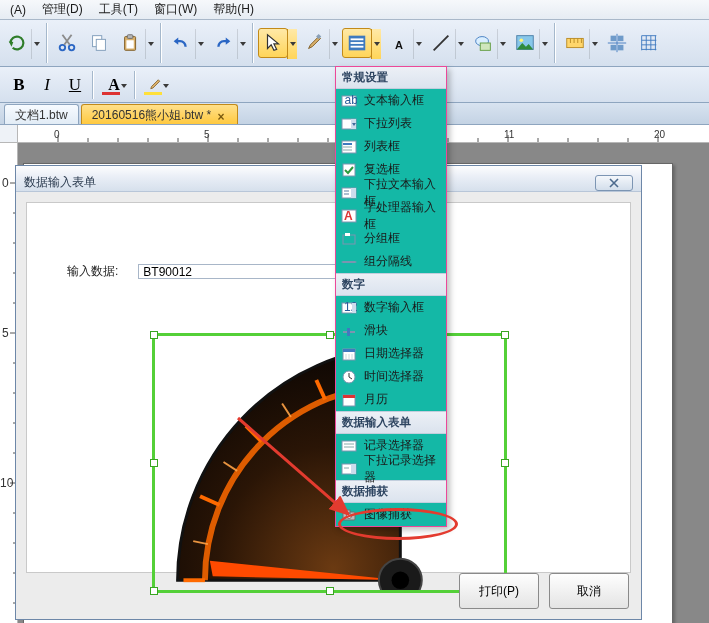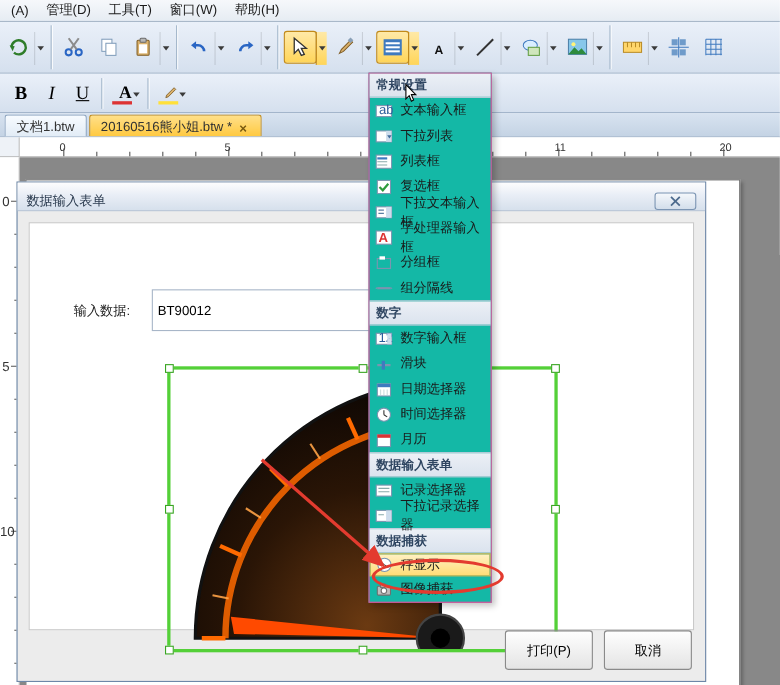--- a/index.html
+++ b/index.html
@@ -37,21 +37,21 @@
 .page{position:absolute;top:20px;left:5px;width:650px;height:472px;background:#fff;border:1px solid #666;box-shadow:2px 2px 3px rgba(0,0,0,.25)}
 
 .dialog{position:absolute;top:165px;left:15px;width:627px;height:455px;background:#ececec;border:1px solid #6d87a8}
 .dialog .titlebar{height:26px;background:linear-gradient(#fdfdfe,#e9eef6 45%,#d6e0ec);border-bottom:1px solid #b8c6d8;display:flex;align-items:flex-end;padding:0 8px;color:#2a3a4e;font-size:12px}
 .dialog .titlebar .closebtn{margin-left:auto;width:38px;height:16px;border:1px solid #7c95b3;border-radius:3px;background:linear-gradient(#f4f7fb,#d3deeb);display:flex;align-items:center;justify-content:center}
 .dialog .titlebar .closebtn svg{width:10px;height:10px}
 .dialog .body{position:absolute;top:26px;left:0;right:0;bottom:0;padding:10px}
 .dialog .inner{position:absolute;top:10px;left:10px;right:10px;bottom:46px;border:1px solid #c9c9c9;background:#fff}
 .formrow{position:absolute;top:60px;left:40px;display:flex;align-items:center;gap:20px}
 .formrow label{color:#222}
-.formrow input{width:232px;height:38px;border:1px solid #a8b6c8;padding:1px 4px;font-size:12px;background:#fff}
+.formrow input{width:232px;height:15px;border:1px solid #a8b6c8;padding:1px 4px;font-size:12px;background:#fff}
 
 .shape-sel{position:absolute;top:130px;left:125px;width:355px;height:260px;border:3px solid #54d038}
 .shape-sel .h{position:absolute;width:8px;height:8px;background:#fff;border:1px solid #39a522}
 .h.tl{top:-5px;left:-5px}.h.tr{top:-5px;right:-5px}.h.bl{bottom:-5px;left:-5px}.h.br{bottom:-5px;right:-5px}
 .h.tm{top:-5px;left:calc(50% - 4px)}.h.bm{bottom:-5px;left:calc(50% - 4px)}
 .h.ml{left:-5px;top:calc(50% - 4px)}.h.mr{right:-5px;top:calc(50% - 4px)}
 .gauge{position:absolute;top:0;left:0;width:100%;height:100%}
 
 .dropdown{position:absolute;top:66px;left:335px;width:112px;background:#14b8a6;border:1px solid #ec4899;box-shadow:3px 3px 6px rgba(0,0,0,.25);z-index:50}
 .dropdown .grp{background:linear-gradient(#ecf0f6,#dbe3ee);border-top:1px solid #c2cedd;border-bottom:1px solid #c2cedd;padding:3px 6px;font-weight:600;color:#2e4561;font-size:11.5px}
@@ -532,34 +532,20 @@
         <span class="ic">
           <svg width="16" height="14">
             <rect x="1" y="2" width="14" height="10" fill="#fff" stroke="#7c94b0"></rect>
             <rect x="10" y="2" width="5" height="10" fill="#cddcec"></rect>
             <line x1="3" y1="6" x2="8" y2="6" stroke="#8aa"></line>
           </svg>
         </span>
         <span>下拉记录选择器</span>
       </div>
     <div class="grp">数据捕获</div>
-    <div class="mi hl">
-        <span class="ic">
-          <svg width="15" height="15">
-            <circle cx="7.5" cy="7.5" r="6" fill="#fff" stroke="#7c94b0"></circle>
-            <line x1="7.5" y1="7.5" x2="4" y2="5" stroke="#333"></line>
-            <line x1="7.5" y1="7.5" x2="11" y2="10" stroke="#333"></line>
-          </svg>
-        </span>
-        <span>秤显示</span>
-
-      <svg width="16" height="20" style="position:absolute;left:32px;top:9px">
-          <path fill="#fff" stroke="#000" stroke-width="1" d="M1 1l0 13 3-3 2 5 2-1-2-5 4 0z"></path>
-        </svg>
-    </div>
     <div class="mi">
         <span class="ic">
           <svg width="16" height="14">
             <rect x="2" y="4" width="12" height="8" rx="1" fill="#bcbcbc" stroke="#6f6f6f"></rect>
             <circle cx="8" cy="8" r="2.5" fill="#fff" stroke="#6f6f6f"></circle>
             <rect x="5" y="2" width="4" height="3" fill="#bcbcbc" stroke="#6f6f6f"></rect>
           </svg>
         </span>
         <span>图像捕获</span>
       </div>

